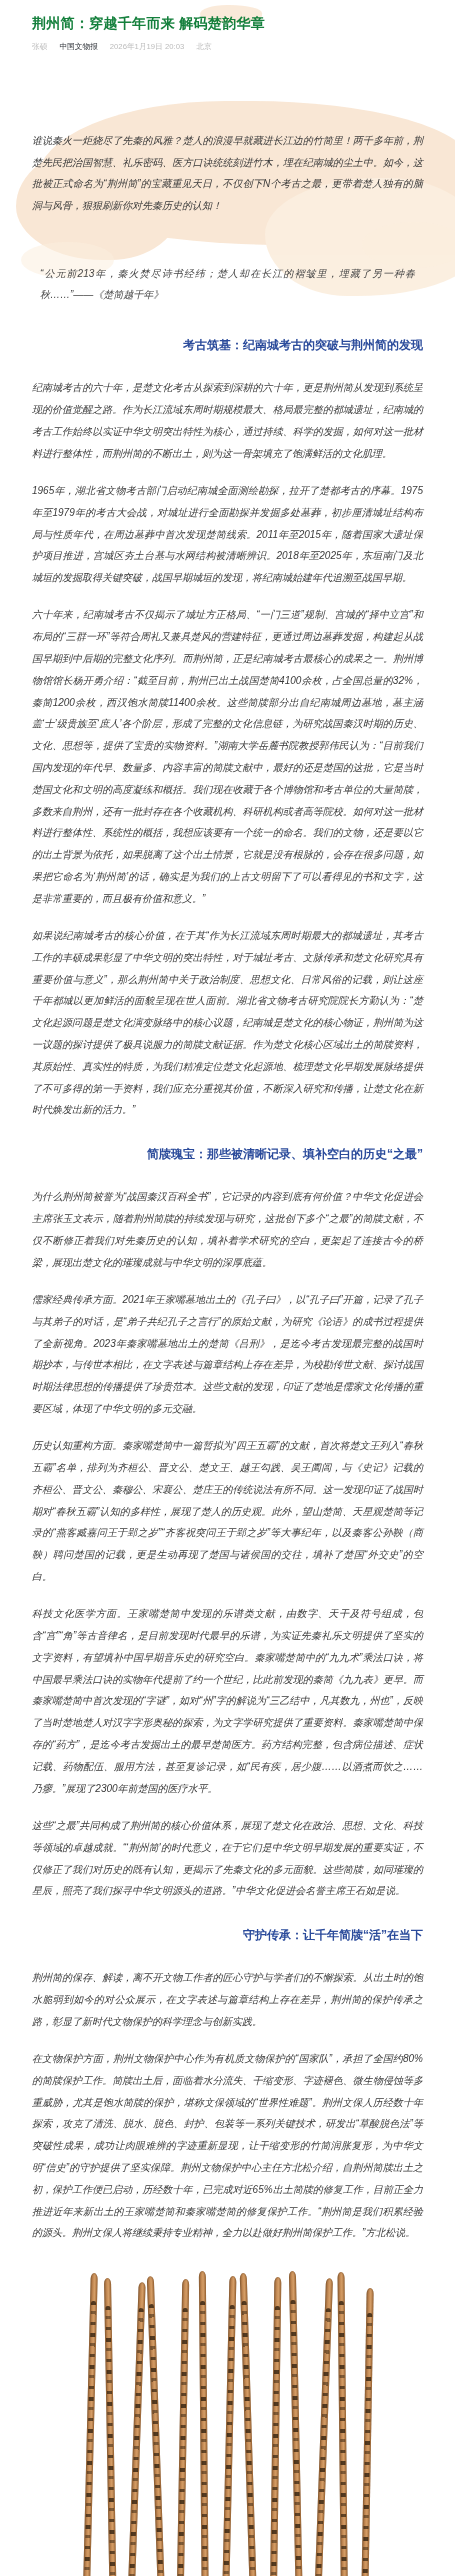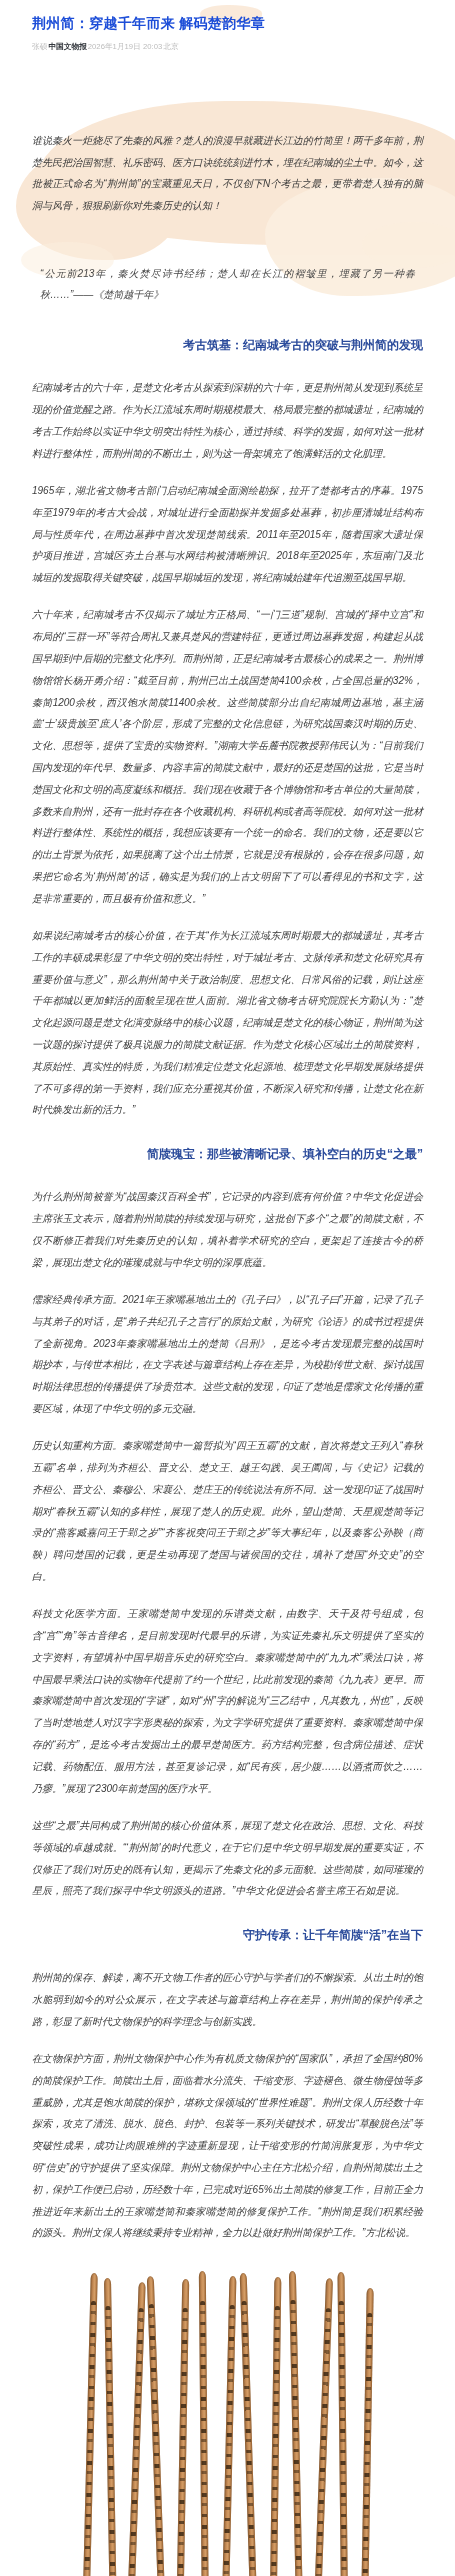--- a/index.html
+++ b/index.html
@@ -1,23 +1,23 @@
 <!DOCTYPE html>
 <html style="font-size:8.2px"><head>
 <meta charset="utf-8">
 <style>
   html,body{margin:0;padding:0;background:#ffffff;}
   body{font-family:"Liberation Sans","DejaVu Sans",sans-serif;color:#3a3a3a;}
   .page{width:455px;margin:0 auto;position:relative;overflow:hidden;background:#fff;}
   .content{position:relative;z-index:2;padding:0 32px;}
 
   
-  .title{font-size:14px;line-height:1.45;color:#1d4ed8;font-weight:700;margin:13.4px 0 8.2px;letter-spacing:0.3px;}
-  .byline{font-size:7.7px;color:#bcbcbc;display:flex;align-items:center;gap:1px;}
-  .byline .source{color:#33373d;font-weight:700;}
+  .title{font-size:14px;line-height:1.45;color:#15803d;font-weight:700;margin:13.4px 0 8.2px;letter-spacing:0.3px;}
+  .byline{font-size:7.7px;color:#bcbcbc;display:flex;align-items:center;gap:12px;}
+  .byline .source{color:#33373d;font-weight:400;}
 
   
   .blob{position:absolute;background:#f9e6d3;z-index:0;}
   .blob-top{top:5.2px;left:200px;width:62px;height:17.5px;border-radius:50% 60% 55% 45%/60% 55% 50% 60%;opacity:.85;}
   .blob-main{top:101px;left:37px;right:-15.5px;height:144px;border-radius:46% 54% 38% 62%/58% 46% 60% 42%;opacity:.95;}
   .blob-main::before{content:"";position:absolute;left:-20.6px;top:46px;width:165px;height:113px;background:#f9e6d3;border-radius:50% 50% 45% 55%/55% 50% 50% 50%;}
   .blob-main::after{content:"";position:absolute;right:-10.3px;top:77px;width:216px;height:118px;background:#fbeede;border-radius:55% 45% 60% 40%/50% 55% 45% 55%;}
   .blob-wisp{top:242px;left:20.6px;width:93px;height:36px;border-radius:50%;opacity:.55;background:#fbeede;}
   .blob-wisp2{top:222px;right:-10.3px;width:103px;height:46px;border-radius:50%;opacity:.6;background:#fbeede;}
 

